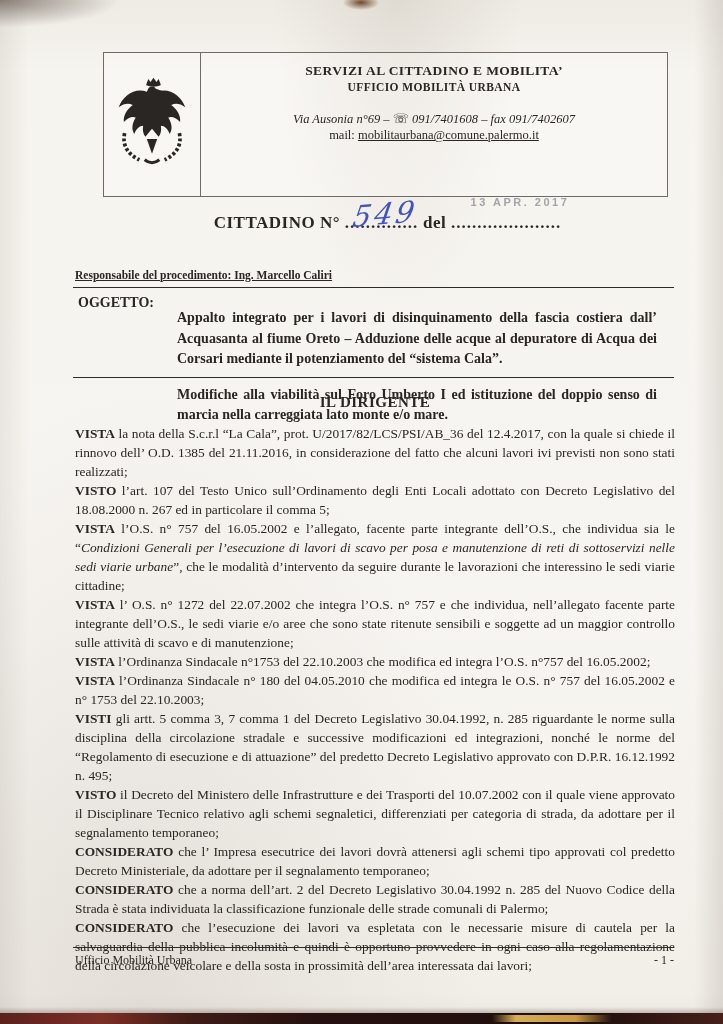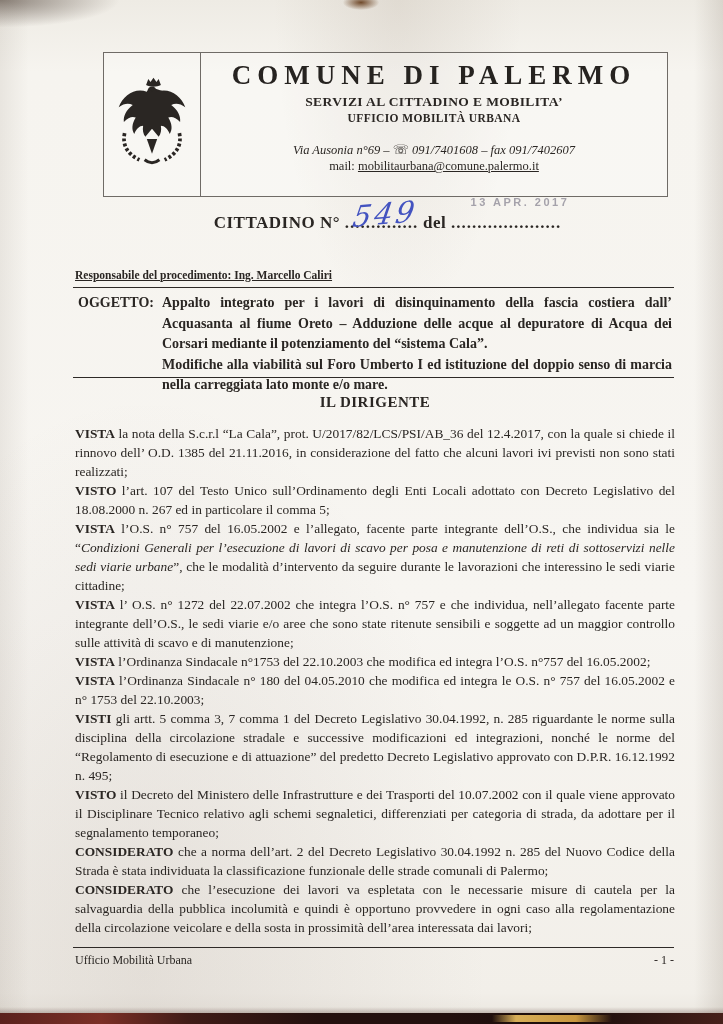--- a/index.html
+++ b/index.html
@@ -56,21 +56,21 @@
   .resp-line{position:absolute;left:75px;top:269px;font-size:11.5px;font-weight:bold;
     text-decoration:underline;}
   .rule{position:absolute;left:73px;width:601px;border-top:1.6px solid #2e2a27;}
   .rule1{top:287px;}
   .rule2{top:377px;}
   .rule3{top:947px;}
 
   .oggetto{position:absolute;left:78px;top:293px;width:594px;display:flex;}
   .ogg-label{width:84px;font-size:14px;font-weight:bold;flex:none;line-height:20.5px;}
   .ogg-text{flex:1;font-size:14px;font-weight:bold;text-align:justify;line-height:20.5px;}
-  .ogg-text p{margin:0;}
+  .ogg-text p{margin:15px;}
 
   .dirigente{position:absolute;left:75px;top:394px;width:600px;text-align:center;
     font-size:15px;font-weight:bold;letter-spacing:0.5px;}
 
   .body-text{position:absolute;left:75px;top:424px;width:600px;
     font-size:13.4px;line-height:19px;text-align:justify;}
   .body-text p{margin:0;}
   .lead{font-weight:bold;}
   .ital{font-style:italic;}
 
@@ -95,21 +95,20 @@
           <path d="M43 84 l7 20 7 -20 z"></path>
         </g>
         <g fill="none" stroke="#2a2623" stroke-width="5" stroke-dasharray="4 3">
           <path d="M13 76 q-5 24 20 36"></path>
           <path d="M87 76 q5 24 -20 36"></path>
         </g>
         <path d="M40 112 q10 8 20 0" fill="none" stroke="#2a2623" stroke-width="4"></path>
       </svg>
     </div>
     <div class="head-cell">
-      <div class="head-title">COMUNE DI PALERMO</div>
       <div class="head-l2">SERVIZI AL CITTADINO E MOBILITA’</div>
       <div class="head-l3">UFFICIO MOBILITÀ URBANA</div>
       <div class="head-contact">
         <span>Via Ausonia n°69  –</span>
         <span class="phone-glyph">☏</span>
         <span>091/7401608 – fax 091/7402607</span>
       </div>
       <div class="head-mail"><span>mail: </span><u>mobilitaurbana@comune.palermo.it</u></div>
     </div>
   </div>
@@ -143,20 +142,21 @@
 
   <div class="body-text">
       <p><span class="lead">VISTA</span><span> la nota della S.c.r.l “La Cala”, prot. U/2017/82/LCS/PSI/AB_36 del 12.4.2017, con la quale si chiede il rinnovo dell’ O.D. 1385 del 21.11.2016, in considerazione del fatto che alcuni lavori ivi previsti non sono stati realizzati;</span></p>
       <p><span class="lead">VISTO</span><span> l’art. 107 del Testo Unico sull’Ordinamento degli Enti Locali adottato con Decreto Legislativo del 18.08.2000 n. 267 ed in particolare il comma 5;</span></p>
       <p><span class="lead">VISTA</span><span> l’O.S. n° 757 del 16.05.2002 e l’allegato, facente parte integrante dell’O.S., che individua sia le “</span><span class="ital">Condizioni Generali per l’esecuzione di lavori di scavo per posa e manutenzione di reti di sottoservizi nelle sedi viarie urbane</span><span>”, che le modalità d’intervento da seguire durante le lavorazioni che interessino le sedi viarie cittadine;</span></p>
       <p><span class="lead">VISTA</span><span> l’ O.S. n° 1272 del 22.07.2002 che integra l’O.S. n° 757 e che individua, nell’allegato facente parte integrante dell’O.S., le sedi viarie e/o aree che sono state ritenute sensibili e soggette ad un maggior controllo sulle attività di scavo e di manutenzione;</span></p>
       <p><span class="lead">VISTA</span><span> l’Ordinanza Sindacale n°1753 del 22.10.2003 che modifica ed integra l’O.S. n°757 del 16.05.2002;</span></p>
       <p><span class="lead">VISTA</span><span> l’Ordinanza Sindacale n° 180 del 04.05.2010 che modifica ed integra le O.S. n° 757 del 16.05.2002 e n° 1753 del 22.10.2003;</span></p>
       <p><span class="lead">VISTI</span><span> gli artt. 5 comma 3, 7 comma 1 del Decreto Legislativo 30.04.1992, n. 285 riguardante le norme sulla disciplina della circolazione stradale e successive modificazioni ed integrazioni, nonché le norme del “Regolamento di esecuzione e di attuazione” del predetto Decreto Legislativo approvato con D.P.R. 16.12.1992 n. 495;</span></p>
       <p><span class="lead">VISTO</span><span> il Decreto del Ministero delle Infrastrutture e dei Trasporti del 10.07.2002 con il quale viene approvato il Disciplinare Tecnico relativo agli schemi segnaletici, differenziati per categoria di strada, da adottare per il segnalamento temporaneo;</span></p>
+      <p><span class="lead">CONSIDERATO</span><span> che l’ Impresa esecutrice dei lavori  dovrà attenersi agli schemi tipo approvati col predetto Decreto Ministeriale, da adottare per il segnalamento temporaneo;</span></p>
       <p><span class="lead">CONSIDERATO</span><span> che a norma dell’art. 2 del Decreto Legislativo 30.04.1992 n. 285  del Nuovo Codice della Strada è stata individuata la classificazione funzionale delle strade comunali di Palermo;</span></p>
       <p><span class="lead">CONSIDERATO</span><span> che l’esecuzione dei lavori va espletata con le necessarie misure di cautela per la salvaguardia della pubblica incolumità e quindi è opportuno provvedere in ogni caso alla regolamentazione della circolazione veicolare e della sosta in prossimità dell’area interessata dai lavori;</span></p>
     </div>
 
   <div class="rule rule3"></div>
   <div class="footer">
     <span>Ufficio Mobilità Urbana</span>
     <span>- 1 -</span>
   </div>
 

